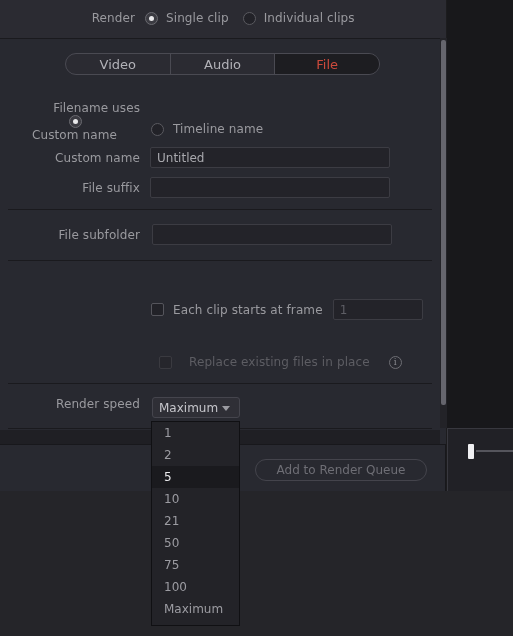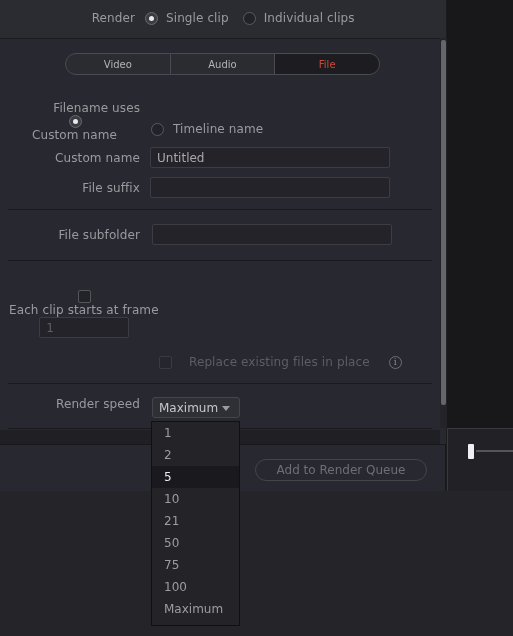--- a/index.html
+++ b/index.html
@@ -61,21 +61,21 @@
 
   
   .tabs {
     position: absolute; left: 65px; top: 53px;
     width: 315px; height: 22px;
     border: 1px solid #4a4a52; border-radius: 11px;
     display: flex; overflow: hidden; background: #2b2b32;
   }
   .tab {
     flex: 1; display: flex; align-items: center; justify-content: center;
-    font-size: 10px; color: #b2b2b8; border-right: 1px solid #4a4a52;
+    font-size: 13px; color: #b2b2b8; border-right: 1px solid #4a4a52;
   }
   .tab:last-child { border-right: none; }
   .tab.active { background: #1d1d21; color: #cc4a3c; }
 
   
   .spin {
     background: #2f2f36; border: 1px solid #45454d; border-radius: 3px;
     height: 21px; width: 57px; display: flex; align-items: center;
     color: #c2c2c7; font-size: 12px; position: relative;
   }
@@ -222,21 +222,21 @@
     <div class="divider" style="top:209px;"></div>
 
     <div class="row" style="left:0;top:224px;">
       <div class="lbl" style="width:140px;">File subfolder</div>
       <div class="tinput" style="margin-left:12px;width:240px;"></div>
     </div>
 
     <div class="divider" style="top:260px;"></div>
 
 
-    <div class="row" style="left:0;top:290px;flex-direction:column;">
+    <div class="row" style="left:0;top:299px;">
       <div style="width:140px;"></div>
       <div class="cbox" style="margin-left:11px;"></div>
       <div class="lbl" style="margin-left:9px;text-align:left;">Each clip starts at frame</div>
       <div class="tinput ph" style="margin-left:10px;width:90px;">1</div>
     </div>
 
 
     <div class="row" style="left:0;top:355px;gap:8px;">
       <div style="width:140px;"></div>
       <div class="cbox dim" style="margin-left:11px;"></div>

